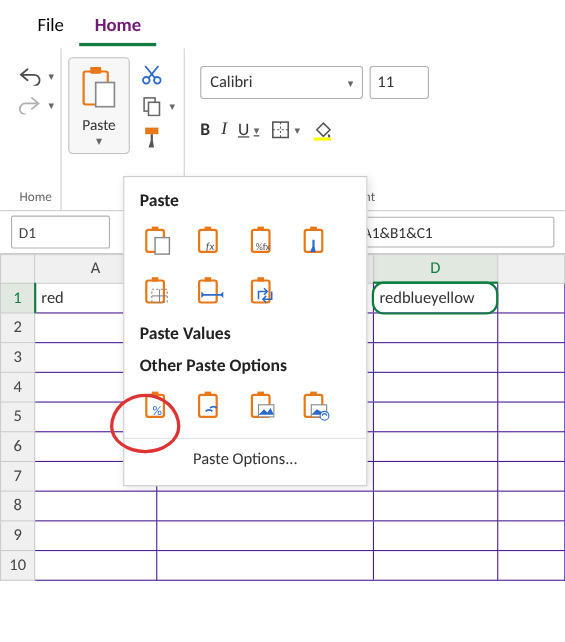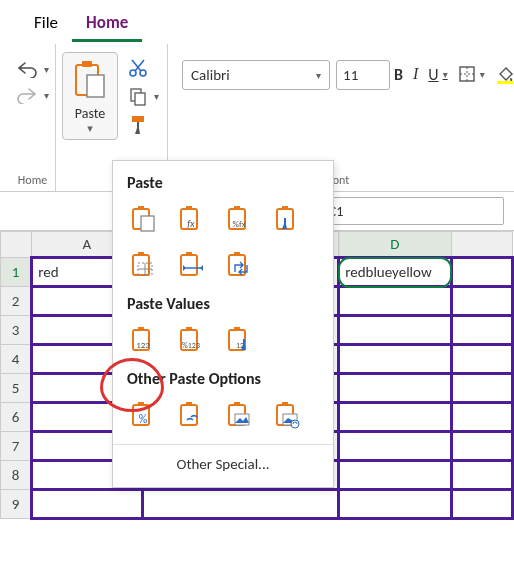--- a/index.html
+++ b/index.html
@@ -217,21 +217,21 @@
     background: #e0e8e0;
     border-bottom: 2px solid #107c41;
     color: #107c41;
   }
   .sheet th.row-header.active {
     background: #e0e8e0;
     border-right: 2px solid #107c41;
     color: #107c41;
   }
   .sheet td {
-    border: 3px solid #4c1d95;
+    border: 1px solid #4c1d95;
     height: 26px;
     padding: 0 5px;
     vertical-align: middle;
   }
   .sheet td.selected {
     outline: 2px solid #107c41;
     outline-offset: -1px;
     border-radius: 10px;
   }
   
@@ -356,21 +356,21 @@
             <rect x="4" y="2" width="12" height="6" fill="#e67817"></rect>
             <path d="M9 8 L9 14 L7 20 L12 20 L11 14 L11 8 Z" fill="#555"></path>
           </svg>
         </div>
       </div>
     </div>
     <div class="group-label" style="visibility:hidden;">c</div>
   </div>
 
   <div class="ribbon-group" style="flex:1; align-items:flex-start; padding-left:14px;">
-    <div class="group-body" style="">
+    <div class="group-body" style="flex-direction:column;">
       <div class="font-row">
         <div class="font-name">
           <span>Calibri</span>
           <span class="chev">▾</span>
         </div>
         <div class="font-size">
           <span>11</span>
         </div>
       </div>
       <div class="font-actions">
@@ -395,20 +395,23 @@
             <rect x="2" y="17" width="16" height="3" fill="#ffff00"></rect>
           </svg>
         </span>
       </div>
     </div>
     <div class="group-label" style="align-self:center;padding-right:20px;">Font</div>
   </div>
 </div>
 
 <div class="fx-bar">
+  <div class="name-box">
+    <span>D1</span>
+  </div>
   <div style="flex:1"></div>
   <span class="fx-label">fx</span>
   <div class="formula-box">
     <span>=A1&amp;B1&amp;C1</span>
   </div>
 </div>
 
 <div class="sheet-area">
   <table class="sheet">
     <tbody>
@@ -475,20 +478,27 @@
           <td></td>
           <td></td>
         </tr>
     <tr>
           <th class="row-header">9</th>
           <td></td>
           <td style="border-left:none;border-right:none;"></td>
           <td></td>
           <td></td>
         </tr>
+    <tr>
+          <th class="row-header">10</th>
+          <td></td>
+          <td style="border-left:none;border-right:none;"></td>
+          <td></td>
+          <td></td>
+        </tr>
   </tbody>
     </table>
 </div>
 
 <div class="paste-dropdown">
   <div class="dd-section-title">Paste</div>
   <div class="dd-icon-row">
     <div class="dd-icon">
         <svg width="30" height="30" viewBox="0 0 30 30">
           <rect x="4" y="5" width="16" height="20" rx="2" fill="none" stroke="#e67817" stroke-width="2"></rect>
@@ -539,44 +549,20 @@
     <div class="dd-icon">
         <svg width="30" height="30" viewBox="0 0 30 30">
           <rect x="4" y="5" width="16" height="20" rx="2" fill="none" stroke="#e67817" stroke-width="2"></rect>
           <rect x="9" y="2" width="6" height="4" fill="#e67817"></rect>
           <path d="M10 22 L10 15 L18 15 M15 12 L18 15 L15 18 M22 15 L22 22 L14 22 M17 25 L14 22 L17 19" fill="none" stroke="#2c6bc9" stroke-width="1.4"></path>
         </svg>
       </div>
   </div>
 
   <div class="dd-section-title">Paste Values</div>
-  <div class="dd-icon-row">
-    <div class="dd-icon">
-        <svg width="30" height="30" viewBox="0 0 30 30">
-          <rect x="4" y="5" width="16" height="20" rx="2" fill="none" stroke="#e67817" stroke-width="2"></rect>
-          <rect x="9" y="2" width="6" height="4" fill="#e67817"></rect>
-          <text x="14" y="23" font-size="9" fill="#555" text-anchor="middle">123</text>
-        </svg>
-      </div>
-    <div class="dd-icon">
-        <svg width="30" height="30" viewBox="0 0 30 30">
-          <rect x="4" y="5" width="16" height="20" rx="2" fill="none" stroke="#e67817" stroke-width="2"></rect>
-          <rect x="9" y="2" width="6" height="4" fill="#e67817"></rect>
-          <text x="14" y="23" font-size="8" fill="#555" text-anchor="middle">%123</text>
-        </svg>
-      </div>
-    <div class="dd-icon">
-        <svg width="30" height="30" viewBox="0 0 30 30">
-          <rect x="4" y="5" width="16" height="20" rx="2" fill="none" stroke="#e67817" stroke-width="2"></rect>
-          <rect x="9" y="2" width="6" height="4" fill="#e67817"></rect>
-          <text x="11" y="23" font-size="8" fill="#555">12</text>
-          <path d="M18 14 L18 20 L16 25 L21 25 L20 20 L20 14 Z" fill="#2c6bc9"></path>
-        </svg>
-      </div>
-  </div>
 
   <div class="dd-section-title">Other Paste Options</div>
   <div class="dd-icon-row">
     <div class="dd-icon">
         <svg width="30" height="30" viewBox="0 0 30 30">
           <rect x="4" y="5" width="16" height="20" rx="2" fill="none" stroke="#e67817" stroke-width="2"></rect>
           <rect x="9" y="2" width="6" height="4" fill="#e67817"></rect>
           <text x="14" y="23" font-size="12" fill="#2c6bc9" text-anchor="middle">%</text>
         </svg>
       </div>
@@ -600,16 +586,16 @@
           <rect x="4" y="5" width="16" height="20" rx="2" fill="none" stroke="#e67817" stroke-width="2"></rect>
           <rect x="9" y="2" width="6" height="4" fill="#e67817"></rect>
           <rect x="10" y="14" width="14" height="11" fill="#fff" stroke="#888"></rect>
           <path d="M10 23 L15 18 L24 23 Z" fill="#2c6bc9"></path>
           <circle cx="22" cy="24" r="4" fill="#fff" stroke="#2c6bc9"></circle>
           <path d="M20 24 A2 2 0 0 1 24 24" fill="none" stroke="#2c6bc9"></path>
         </svg>
       </div>
   </div>
 
-  <div class="dd-footer">Other Special...</div>
+  <div class="dd-footer">Paste Options...</div>
 </div>
 
 <div class="red-circle"></div>
 
 </body></html>

